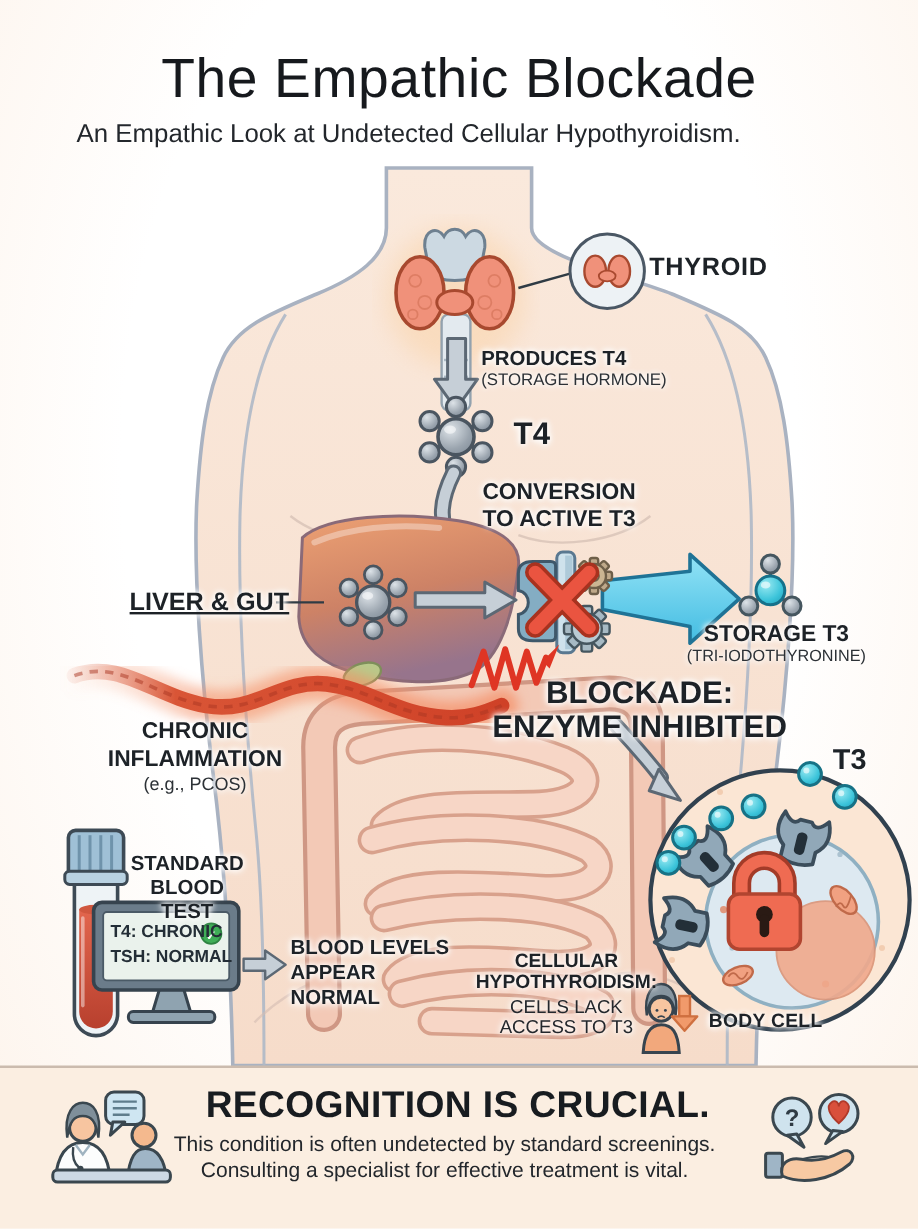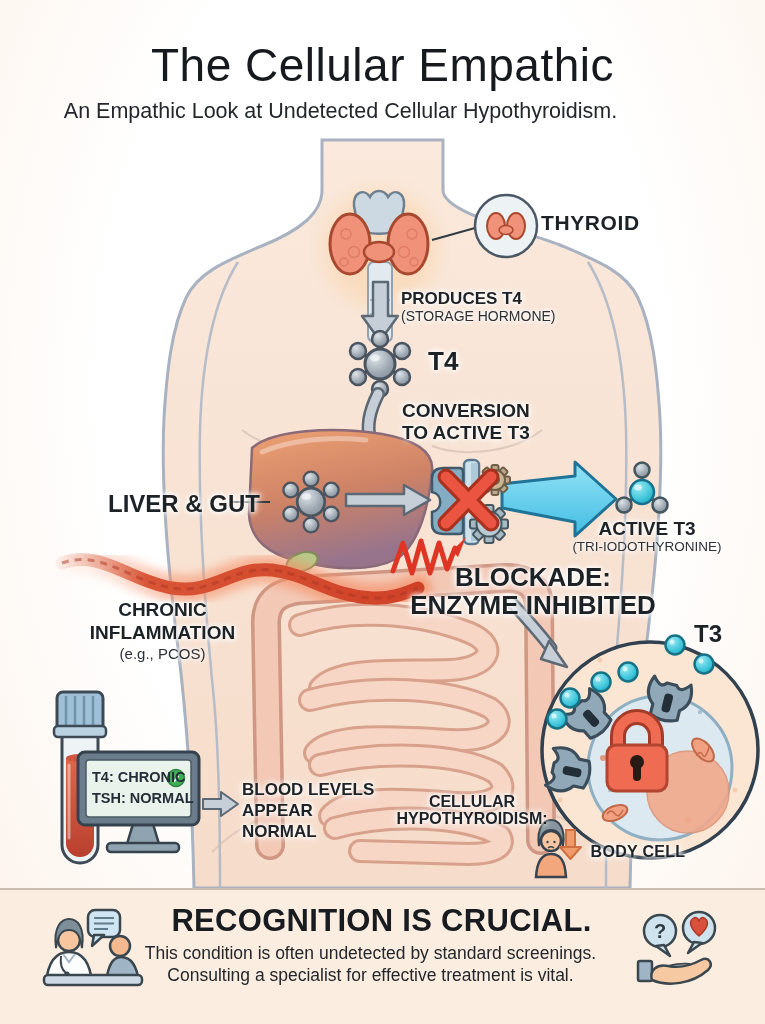--- a/index.html
+++ b/index.html
@@ -13,21 +13,21 @@
   .b{font-weight:700;}
   .ctr{text-align:center;}
   .halo{text-shadow:0 0 4px #fff,0 0 6px #fff,0 1px 8px rgba(255,255,255,.85);}
   .title{left:0;width:765px;top:38px;font-size:46px;font-weight:400;color:#16191d;letter-spacing:.5px;}
   .subtitle{left:0;width:681px;top:99px;font-size:21.5px;color:#23272c;}
   .l-thyroid{left:541px;top:211px;font-size:21px;letter-spacing:.6px;}
   .l-produces{left:401px;top:289px;font-size:17px;}
   .l-storage{left:401px;top:308px;font-size:14px;color:#2c3136;}
   .l-t4{left:428px;top:346px;font-size:26px;}
   .l-conversion{left:402px;top:400px;font-size:19px;line-height:22px;}
-  .l-livergut{left:108px;top:490px;font-size:24px;}
+  .l-livergut{left:108px;top:490px;font-size:21px;text-decoration:underline;}
   .l-activet3{left:567px;width:160px;top:518px;font-size:19px;}
   .l-triio{left:558px;width:178px;top:539px;font-size:13.5px;color:#2c3136;}
   .l-blockade{left:388px;width:290px;top:563px;font-size:26px;line-height:28px;}
   .l-chronic{left:80px;width:165px;top:598px;font-size:19px;line-height:23px;}
   .l-pcos{left:80px;width:165px;top:645px;font-size:15px;color:#2c3136;}
   .l-sbt{left:103px;width:106px;top:710px;font-size:17px;line-height:20px;}
   .l-mon1{left:92px;top:769px;font-size:14.5px;color:#232e36;}
   .l-mon2{left:92px;top:790px;font-size:14.5px;color:#232e36;}
   .l-bloodlv{left:242px;top:779px;font-size:17px;line-height:21px;}
   .l-cellular{left:388px;width:168px;top:793px;font-size:16px;line-height:17px;}
@@ -409,41 +409,45 @@
         <path d="M 699,936 C 691,929 688,922 693,918.5 C 696.5,916 699,919.5 699,922 C 699,919.5 701.5,916 705,918.5 C 710,922 707,929 699,936 Z" fill="#d9503c" stroke="#b03a2a" stroke-width="1.5"></path>
       </g>
       <g>
         <rect x="638" y="961" width="14" height="20" rx="2" fill="#9fb5c6" stroke="#3a474f" stroke-width="2.5"></rect>
         <path d="M 652,980 C 668,987 692,984 708,970 C 714,964 709,956 701,960 C 690,966 678,968 668,966 C 657,964 649,970 652,980 Z" fill="#f7c9a3" stroke="#3a474f" stroke-width="2.5"></path>
         <path d="M 668,966 C 676,964 684,963 690,964" fill="none" stroke="#3a474f" stroke-width="1.8"></path>
       </g>
     </g>
   </svg>
 
-  <div class="label title ctr">The Cellular Empathic</div>
+  <div class="label title ctr">The Empathic Blockade</div>
   <div class="label subtitle ctr">An Empathic Look at Undetected Cellular Hypothyroidism.</div>
   <div class="label b halo l-thyroid">THYROID</div>
   <div class="label b halo l-produces">PRODUCES T4</div>
   <div class="label halo l-storage">(STORAGE HORMONE)</div>
   <div class="label b halo l-t4">T4</div>
   <div class="label b halo l-conversion">CONVERSION
 TO ACTIVE T3</div>
   <div class="label b halo l-livergut">LIVER &amp; GUT</div>
-  <div class="label b halo ctr l-activet3">ACTIVE T3</div>
+  <div class="label b halo ctr l-activet3">STORAGE T3</div>
   <div class="label halo ctr l-triio">(TRI-IODOTHYRONINE)</div>
   <div class="label b halo ctr l-blockade">BLOCKADE:
 ENZYME INHIBITED</div>
   <div class="label b halo ctr l-chronic">CHRONIC
 INFLAMMATION</div>
   <div class="label halo ctr l-pcos">(e.g., PCOS)</div>
+  <div class="label b halo ctr l-sbt">STANDARD
+BLOOD TEST</div>
   <div class="label b l-mon1">T4: CHRONIC</div>
   <div class="label b l-mon2">TSH: NORMAL</div>
   <div class="label b halo ctr l-cellular">CELLULAR
 HYPOTHYROIDISM:</div>
   <div class="label b halo l-bloodlv">BLOOD LEVELS
 APPEAR
 NORMAL</div>
+  <div class="label halo ctr l-cellslack">CELLS LACK
+ACCESS TO T3</div>
   <div class="label b halo l-t3">T3</div>
   <div class="label b halo ctr l-bodycell">BODY CELL</div>
   <div class="label b ctr f-head">RECOGNITION IS CRUCIAL.</div>
   <div class="label ctr f-body">This condition is often undetected by standard screenings.
 Consulting a specialist for effective treatment is vital.</div>
 </div>
 
 </body></html>

